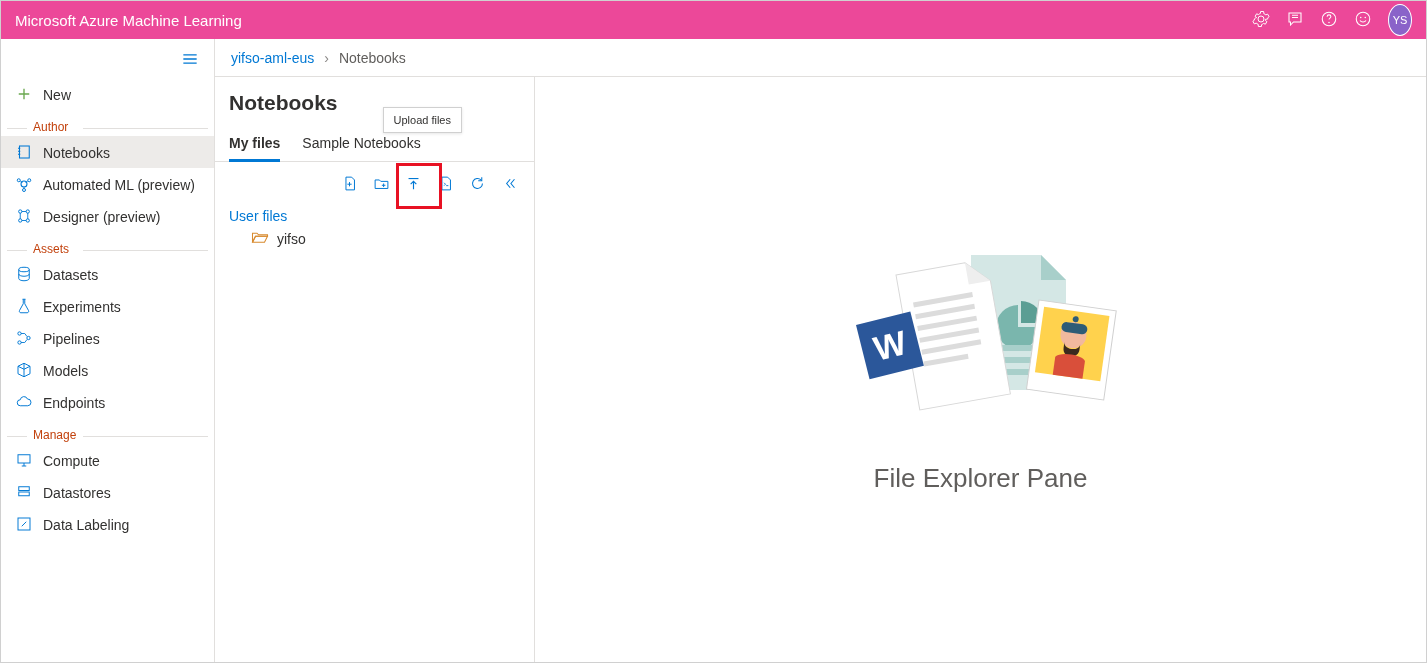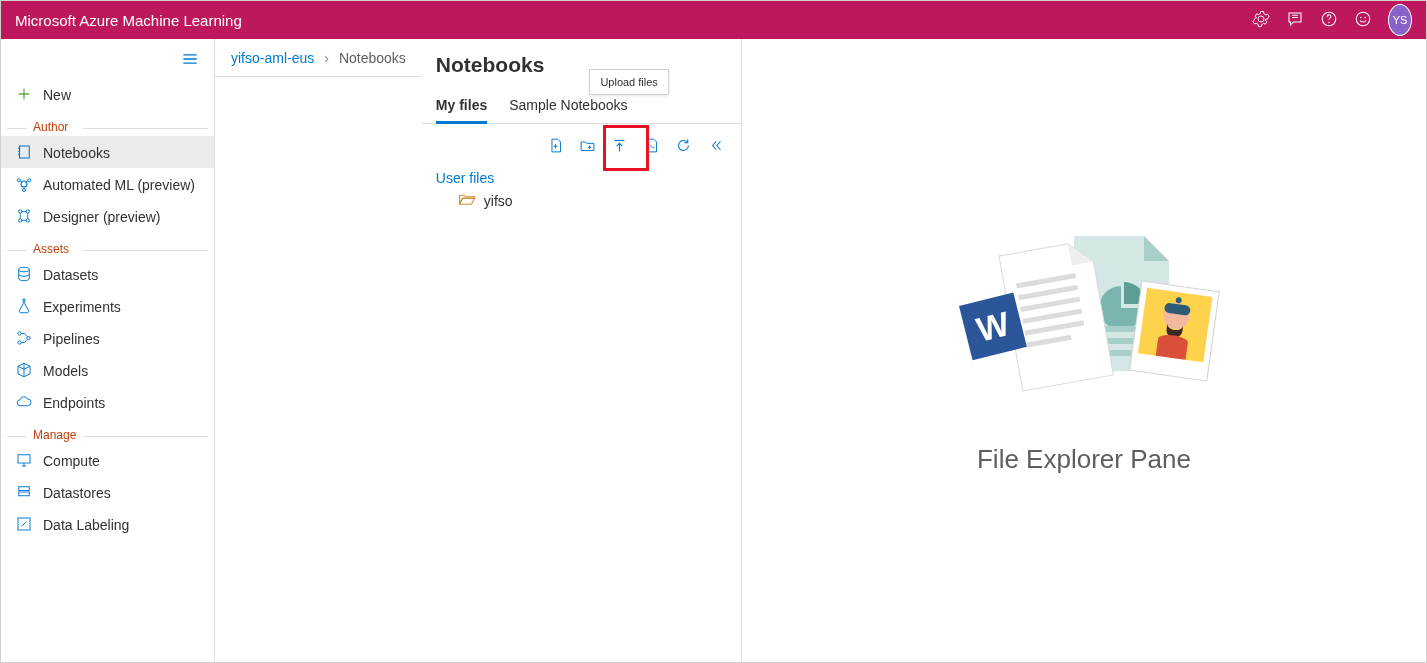--- a/index.html
+++ b/index.html
@@ -9,21 +9,21 @@
     color: #323130;
     background: #fff;
     width: 1427px;
     height: 663px;
     overflow: hidden;
     border: 1px solid #d0d0d0;
   }
   
   .header {
     height: 38px;
-    background: #be185d;
+    background: #ec4899;
     color: #fff;
     display: flex;
     align-items: center;
     padding: 0 14px;
   }
   .header .title { font-size: 15px; font-weight: 400; }
   .header .spacer { flex: 1; }
   .header .header-icons { display: flex; align-items: center; gap: 16px; }
   .header .header-icons svg { width: 18px; height: 18px; fill: #fff; }
   .avatar {
@@ -63,21 +63,21 @@
     content: "";
     position: absolute;
     top: 18px;
     height: 1px;
     background: #e1dfdd;
   }
   .nav-section-label::before { left: 6px; width: 20px; }
   .nav-section-label::after  { right: 6px; left: 82px; }
 
   
-  .content { flex: 1; display: flex; flex-direction: row; }
+  .content { flex: 1; display: flex; flex-direction: column; }
   .breadcrumb {
     height: 38px;
     display: flex; align-items: center;
     gap: 10px;
     padding: 0 16px;
     border-bottom: 1px solid #e1dfdd;
     font-size: 14px;
   }
   .breadcrumb .bc-link { color: #0078d4; cursor:pointer; }
   .breadcrumb .bc-sep { color: #8a8886; }

